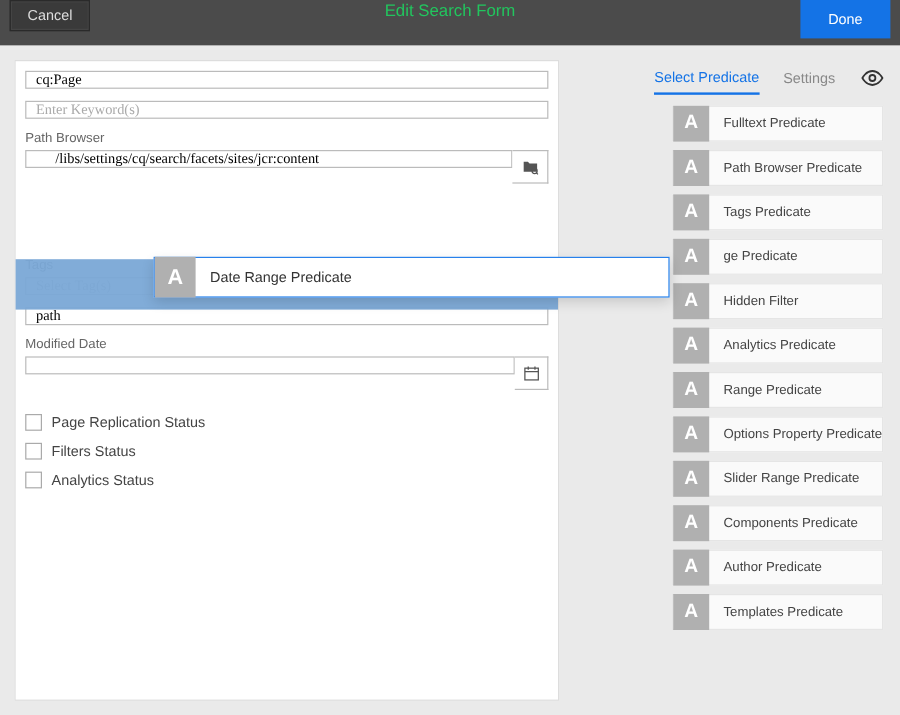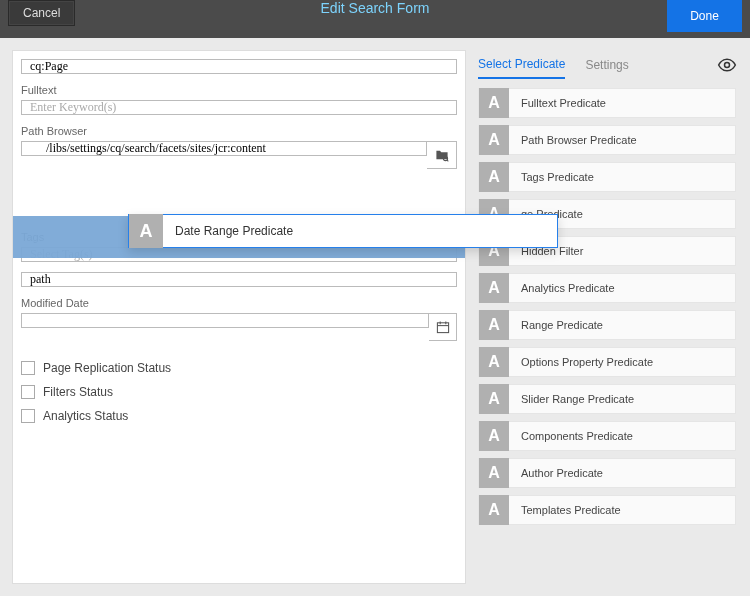--- a/index.html
+++ b/index.html
@@ -1,18 +1,18 @@
 <!DOCTYPE html>
 <html><head>
 <meta charset="utf-8">
 <style>
   * { box-sizing: border-box; font-family: Arial, Helvetica, sans-serif; }
   body { margin:0; background:#f5f5f5; width:750px; height:596px; overflow:hidden; font-size:12px; color:#333;}
   .header { background:#4b4b4b; height:38px; display:flex; align-items:flex-start; padding:0 8px; position:relative;}
-  .header .title { position:absolute; left:0; right:0; text-align:center; color:#7dd3fc; font-size:14px; font-weight:500; pointer-events:none;}
+  .header .title { position:absolute; left:0; right:0; text-align:center; color:#22c55e; font-size:14px; font-weight:500; pointer-events:none;}
   .btn { height:26px; padding:0 14px; border:none; font-size:12px; cursor:pointer; display:flex; align-items:center; justify-content:center;}
   .btn-cancel { background:#3a3a3a; color:#ddd; border:1px solid #2a2a2a; box-shadow:0 0 0 1px rgba(255,255,255,0.05) inset;}
   .btn-done { background:#1473e6; color:#fff; font-weight:500; margin-left:auto; height:32px; width:75px;}
   .workspace { position:absolute; top:38px; left:0; right:0; bottom:0; background:#eaeaea; padding:12px; display:flex; gap:12px;}
   .canvas { background:#fff; border:1px solid #ddd; flex:0 0 454px; padding:8px 8px 8px 8px; position:relative;}
   .field-row { margin-bottom:10px; }
   .field-label { font-size:11px; color:#666; margin-bottom:4px; display:block;}
   .text-input { width:100%; height:15px; border:1px solid #bbb; padding:0 8px; font-size:12px; background:#fff;font-family:Liberation Serif, serif;}
   .text-input::placeholder { color:#aaa; }
   .pathbrowser-wrap { display:flex; }
@@ -20,21 +20,21 @@
   .pathbrowser-btn { width:30px; height:28px; border:1px solid #bbb; border-left:none; background:#fff; display:flex; align-items:center; justify-content:center; cursor:pointer;}
   .date-wrap { display:flex; }
   .date-wrap .text-input { flex:1; }
   .date-btn { width:28px; height:28px; border:1px solid #bbb; border-left:none; background:#fff; display:flex; align-items:center; justify-content:center; cursor:pointer;}
   .checkbox-row { display:flex; align-items:center; gap:8px; margin-bottom:10px; font-size:12px; color:#444;}
   .checkbox-row .cb { width:14px; height:14px; border:1px solid #aaa; background:#fff;}
   .dropzone { position:absolute; background:#7aa8d6; opacity:0.95; left:0; right:0; height:40px;}
   .drag-ghost { position:absolute; background:#fff; border:1px solid #2680eb; box-shadow:0 4px 10px rgba(0,0,0,0.15); height:34px; display:flex; align-items:center; z-index:50;}
   .drag-ghost .icon-sq { width:34px; height:34px; background:#b0b0b0; color:#fff; display:flex; align-items:center; justify-content:center; font-size:18px; font-weight:bold; margin-right:12px;}
   .drag-ghost .ghost-label { font-size:12px; color:#333; }
-  .sidebar { flex:1; display:flex; flex-direction:column;}
+  .sidebar { flex:1; display:flex; flex-direction:column;align-items:flex-end;}
   .sidebar-head { display:flex; align-items:center; height:30px; position:relative;}
   .tab { font-size:12px; color:#888; padding:6px 0; margin-right:20px; cursor:pointer;}
   .tab.active { color:#1473e6; border-bottom:2px solid #1473e6;}
   .eye { margin-left:auto; width:22px; height:22px; display:flex; align-items:center; justify-content:center; cursor:pointer;}
   .predicate-list { margin-top:8px; display:flex; flex-direction:column; gap:7px; overflow-y:auto; padding-right:2px; max-height:520px;}
   .predicate-item { background:#fafafa; border:1px solid #e5e5e5; height:30px; display:flex; align-items:center; cursor:grab;}
   .predicate-item .icon-sq { width:30px; height:30px; background:#b0b0b0; color:#fff; display:flex; align-items:center; justify-content:center; font-size:16px; font-weight:bold; flex-shrink:0;}
   .predicate-item .p-label { font-size:11px; color:#444; margin-left:12px;}
   svg { display:block; }
 </style>
@@ -49,21 +49,20 @@
 
 <div class="workspace">
 
   <div class="canvas">
 
     <div class="field-row">
       <input class="text-input" value="cq:Page" style="">
     </div>
 
     <div class="field-row">
-      <label class="field-label">Fulltext</label>
       <input class="text-input" placeholder="Enter Keyword(s)" style="">
     </div>
 
     <div class="field-row">
       <label class="field-label">Path Browser</label>
       <div class="pathbrowser-wrap">
         <input class="text-input" value="/libs/settings/cq/search/facets/sites/jcr:content" style="">
         <div class="pathbrowser-btn">
           <svg width="14" height="14" viewBox="0 0 20 20">
               <path fill="#555" d="M2 4h5l2 2h9v10H2z"></path>

